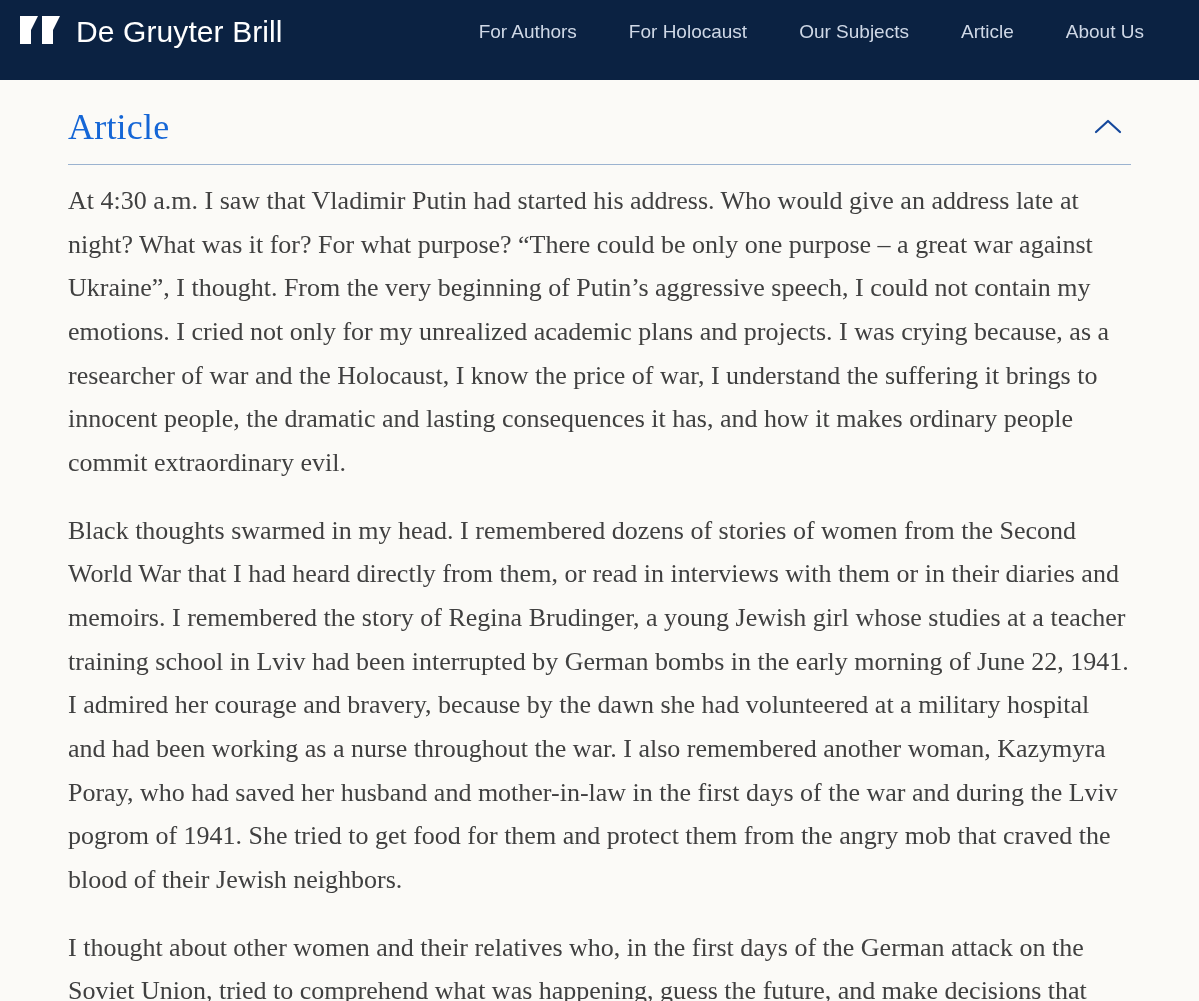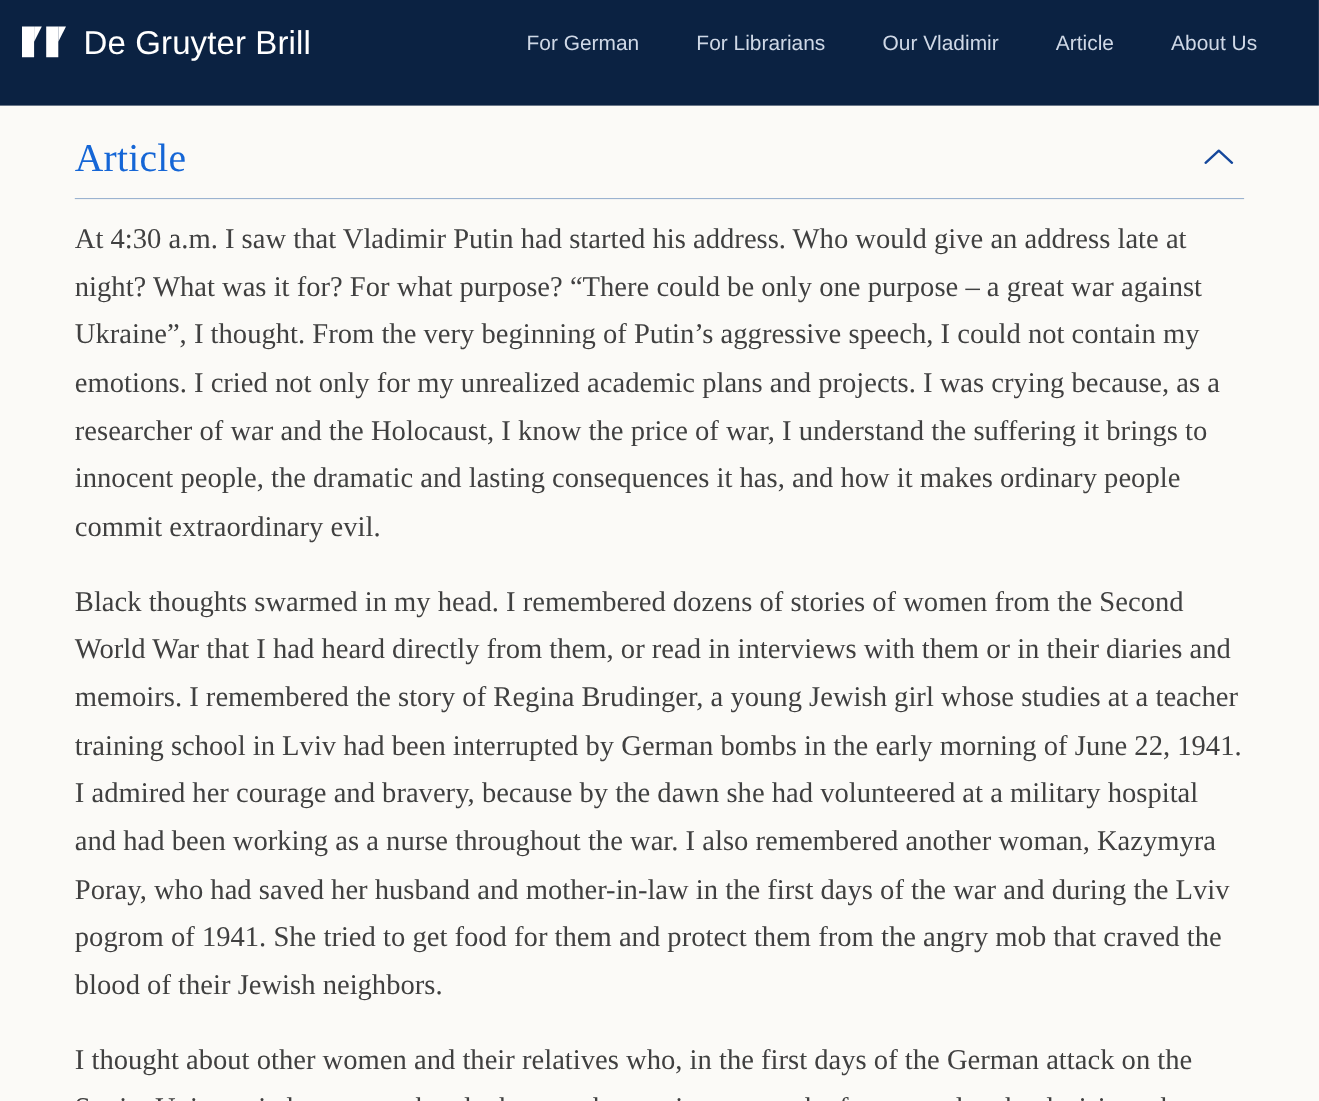--- a/index.html
+++ b/index.html
@@ -9,21 +9,21 @@
   }
   body {
     width: 1199px;
     height: 1001px;
     overflow: hidden;
     font-family: "Liberation Sans", sans-serif;
   }
 
   
   .topbar {
-    height: 96px;
+    height: 80px;
     background: #0b2242;
     display: flex;
     align-items: center;
     padding: 0 0 16px 18px;
     box-sizing: border-box;
     position: relative;
   }
   .brand {
     display: flex;
     align-items: center;
@@ -110,23 +110,23 @@
         <path d="M2 3 H13 V31 H2 Z" fill="#ffffff"></path>
         <path d="M13 3 H20 L13 17 Z" fill="#ffffff"></path>
         <path d="M24 3 H35 V31 H24 Z" fill="#ffffff"></path>
         <path d="M35 3 H42 L35 17 Z" fill="#ffffff"></path>
       </svg>
     </span>
     <span class="brand-name">De Gruyter Brill</span>
   </div>
 
   <div class="nav">
-    <span class="nav-item">For German</span>
-    <span class="nav-item">For Librarians</span>
-    <span class="nav-item">Our Vladimir</span>
+    <span class="nav-item">For Authors</span>
+    <span class="nav-item">For Holocaust</span>
+    <span class="nav-item">Our Subjects</span>
     <span class="nav-item">Article</span>
     <span class="nav-item">About Us</span>
   </div>
 </div>
 
 <div class="page">
 
   <div class="section-head">
     <span class="section-title">Article</span>
     <span class="chevron">

